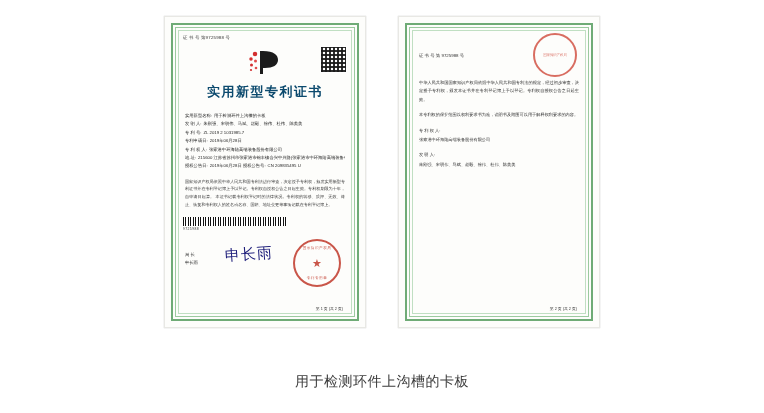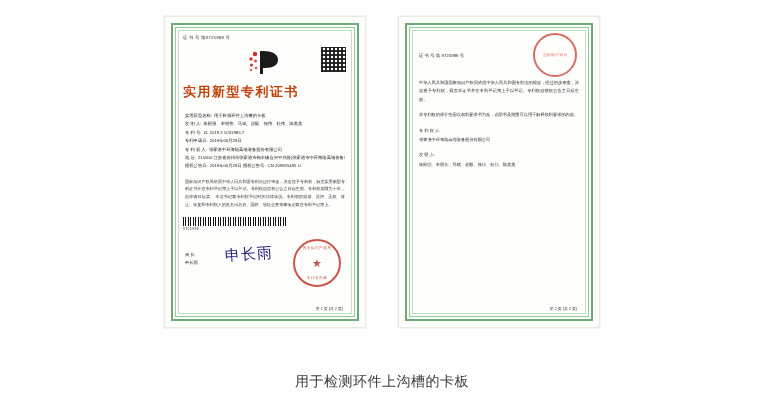--- a/index.html
+++ b/index.html
@@ -90,26 +90,26 @@
     width: 25px;
     height: 25px;
     background:
       repeating-linear-gradient(0deg, #1a1a1a 0 2px, #fff 2px 4px),
       repeating-linear-gradient(90deg, #1a1a1a 0 2px, #fff 2px 4px);
     background-blend-mode: multiply;
     border: 1px solid #fff;
     opacity: 0.9;
   }
   .main-title {
-    text-align: left;
+    text-align: center;
     font-family: "DejaVu Serif", serif;
     font-weight: bold;
     font-size: 13px;
     letter-spacing: 1.5px;
-    color: #c2410c;
+    color: #0c4a6e;
     margin-top: 3px;
   }
   .fields {
     margin-top: 11px;
     padding: 0 2px;
   }
   .fld {
     font-size: 4.3px;
     line-height: 8.4px;
     color: #262626;

